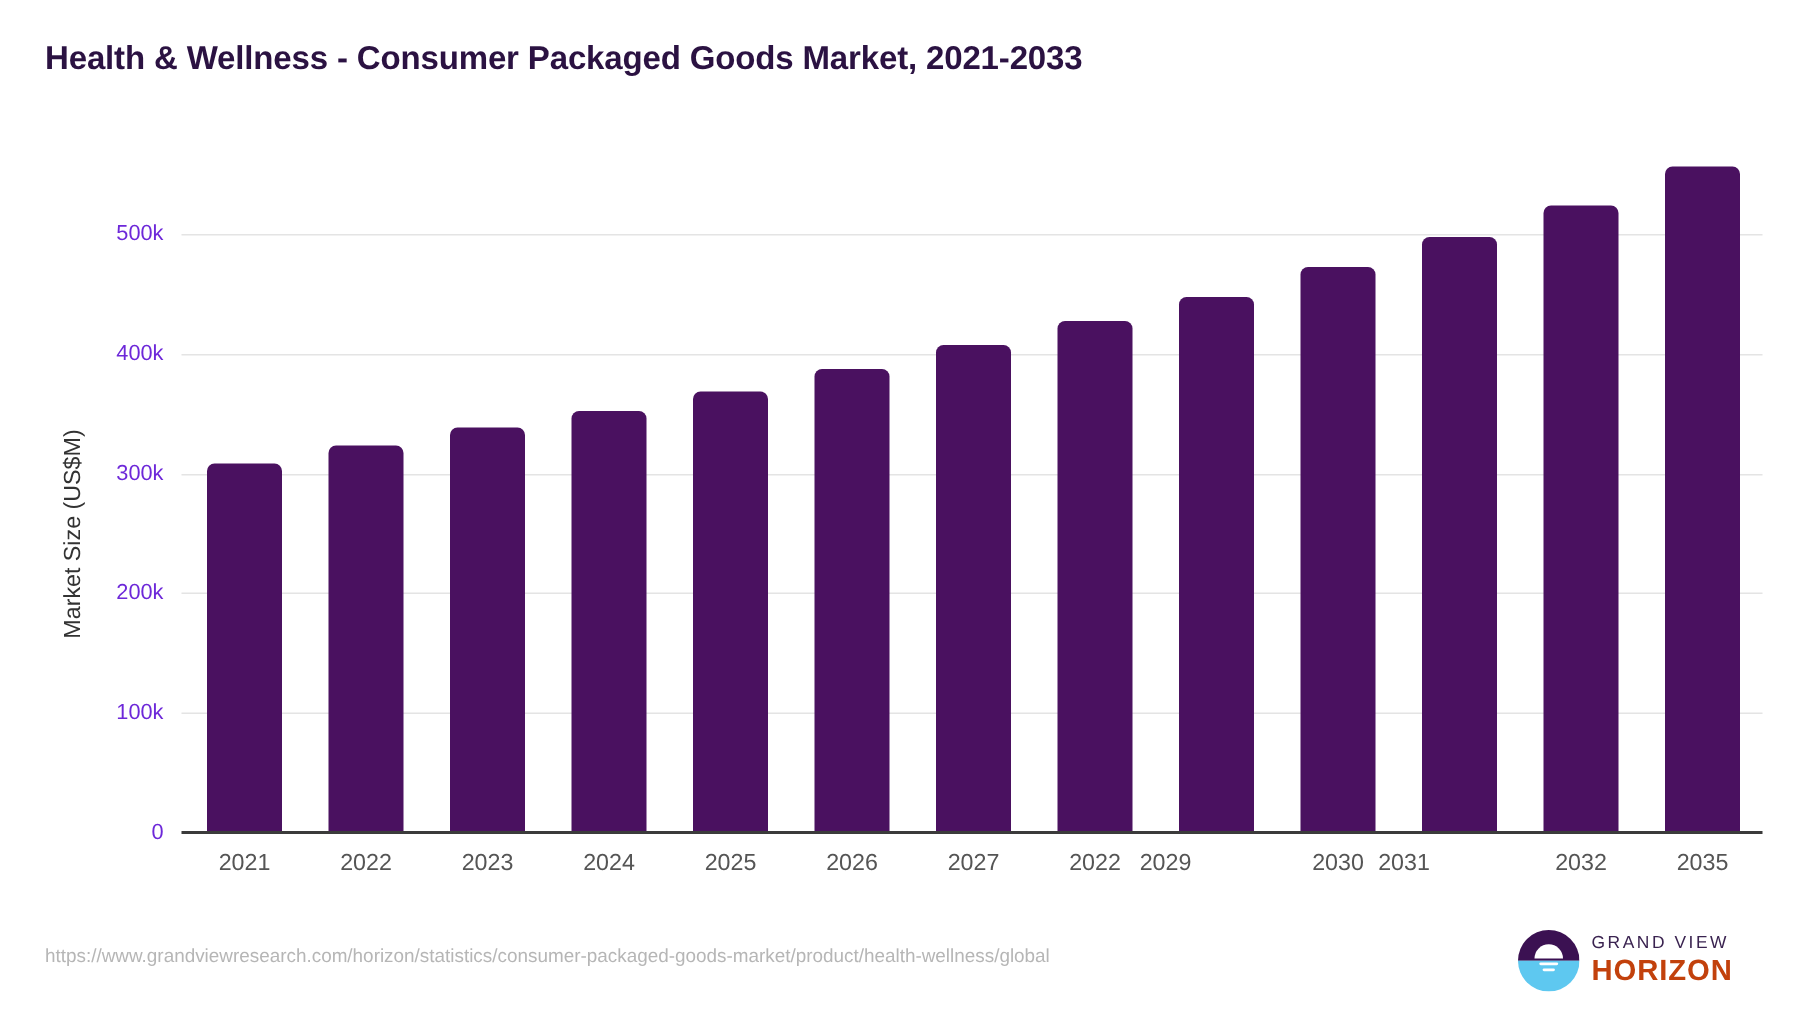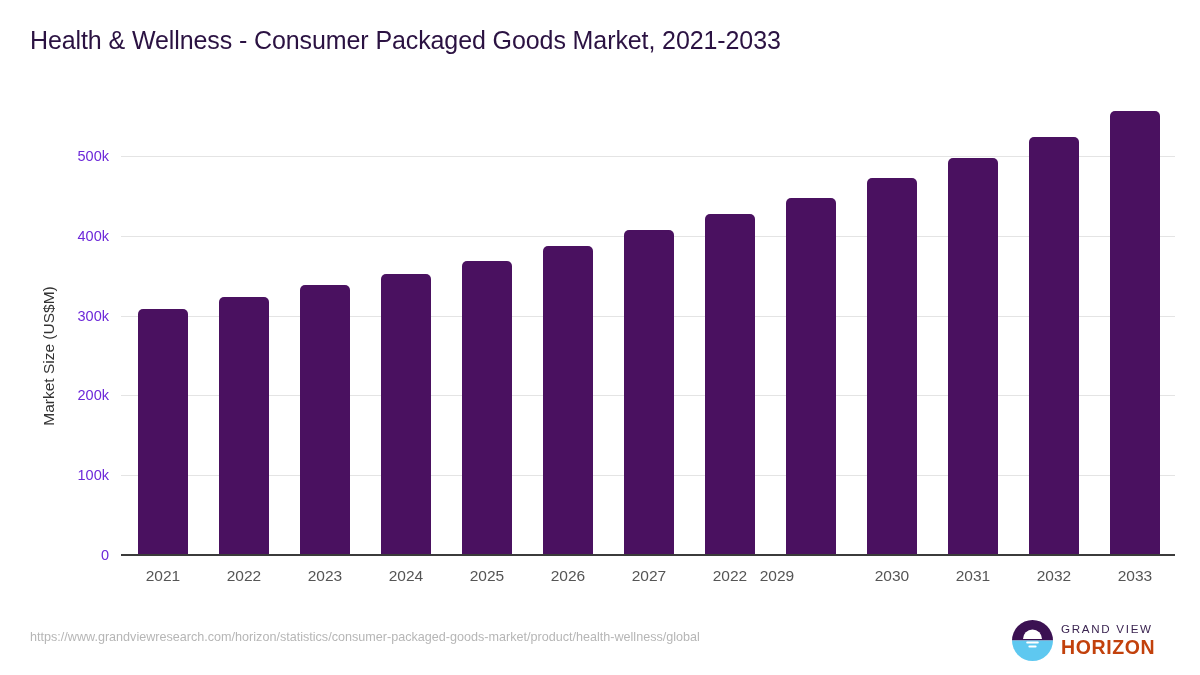--- a/index.html
+++ b/index.html
@@ -17,22 +17,22 @@
     height: 675px;
     background: #ffffff;
     border-radius: 10px;
   }
 
   
   #chart-title {
     position: absolute;
     left: 30px;
     top: 26px;
-    font-size: 25px;
-    font-weight: normal;
+    font-size: 22px;
+    font-weight: bold;
     color: #2b1242;
     letter-spacing: -0.1px;
     white-space: nowrap;
   }
 
   
   #plot-area {
     position: absolute;
     left: 121px;
     top: 156px;      
@@ -197,23 +197,23 @@
       <div class="x-tick" style="left: 123px;">2021</div>
       <div class="x-tick" style="left: 204px;">2022</div>
       <div class="x-tick" style="left: 285px;">2023</div>
       <div class="x-tick" style="left: 366px;">2024</div>
       <div class="x-tick" style="left: 447px;">2025</div>
       <div class="x-tick" style="left: 528px;">2026</div>
       <div class="x-tick" style="left: 609px;">2027</div>
       <div class="x-tick" style="left: 690px;">2022</div>
       <div class="x-tick" style="left: 737px;">2029</div>
       <div class="x-tick" style="left: 852px;">2030</div>
-      <div class="x-tick" style="left: 933px;">2031</div>
+      <div class="x-tick" style="left: 896px;">2031</div>
       <div class="x-tick" style="left: 1014px;">2032</div>
-      <div class="x-tick" style="left: 1095px;">2033</div>
+      <div class="x-tick" style="left: 1095px;">2035</div>
     </div>
 
   <div id="source-url">https://www.grandviewresearch.com/horizon/statistics/consumer-packaged-goods-market/product/health-wellness/global</div>
 
   <div id="logo">
     <div id="logo-mark">
       <svg width="41" height="41" viewBox="0 0 41 41" aria-hidden="true">
         <defs>
           <clipPath id="circClip">
               <circle cx="20.5" cy="20.5" r="20.5"></circle>

